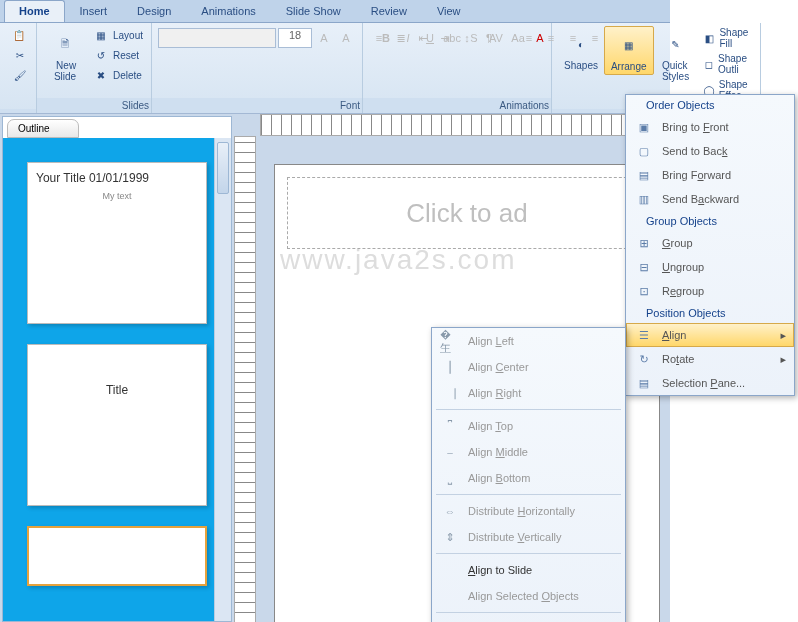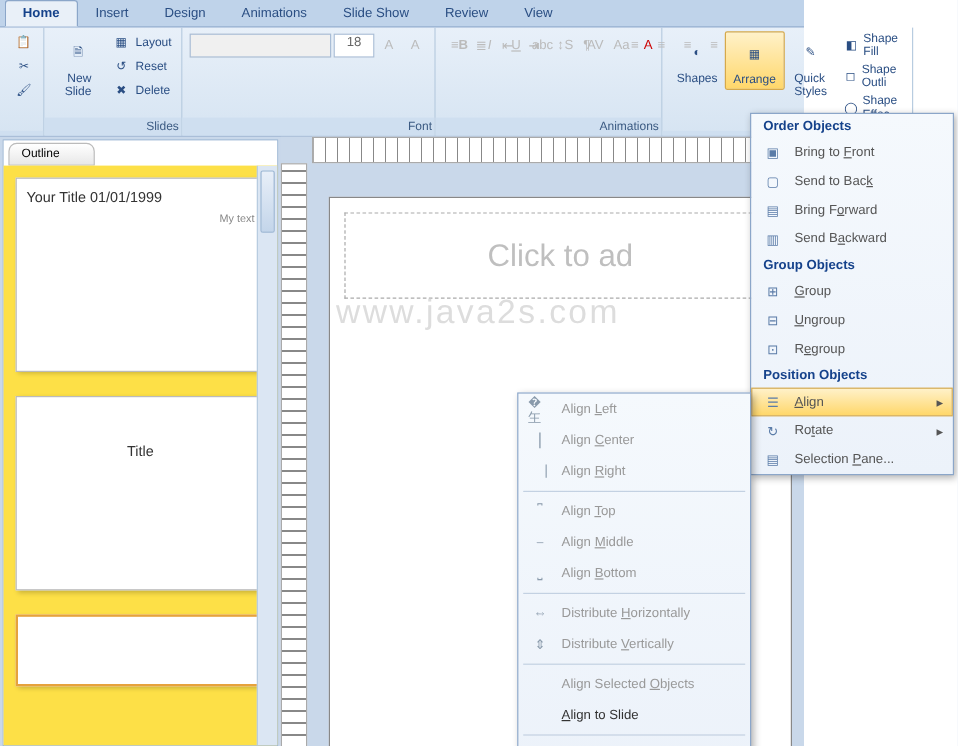--- a/index.html
+++ b/index.html
@@ -20,38 +20,38 @@
 .smallbtn .ic{width:16px;height:16px;display:inline-flex;align-items:center;justify-content:center}
 .font-group{display:flex;flex-direction:row;gap:20px;padding-top:2px}
 .font-row{display:flex;gap:2px;align-items:center}
 .font-combo{width:110px;height:18px;background:#f0f0f0;border:1px solid #a9bdd6;display:flex;align-items:center;padding:0 3px;color:#888;font-size:11px}
 .size-combo{width:32px;height:18px;background:#fff;border:1px solid #a9bdd6;text-align:center;color:#666}
 .tbtn{width:18px;height:18px;display:flex;align-items:center;justify-content:center;border:1px solid transparent;color:#555;font-size:11px;cursor:pointer}
 .tbtn.dis{color:#bbb}
 .workspace{display:flex;height:510px;background:#c9d8ea}
 .outline-pane{width:228px;background:#fff;border:1px solid #9db7d4;margin:2px;display:flex;flex-direction:column}
 .outline-tab{background:linear-gradient(#fff,#e8e8e8);border-bottom:1px solid #ccc;padding:3px 10px;font-size:10px;width:50px;border-radius:7px 7px 0 0;border:1px solid #bbb;margin:2px 0 0 4px}
-.outline-body{flex:1;overflow:auto;padding:10px;background:#fde047;position:relative}
+.outline-body{flex:1;overflow:auto;padding:24px;background:#0ea5e9;position:relative}
 .slide-thumb{background:#fff;border:1px solid #bbb;margin:0 0 20px 0;padding:8px;height:144px;box-shadow:2px 2px 4px rgba(0,0,0,.2)}
 .slide-thumb .tt{font-size:12px;color:#333;margin-bottom:6px}
-.slide-thumb .st{font-size:9px;color:#888;text-align:right}
+.slide-thumb .st{font-size:9px;color:#888;text-align:center}
 .slide-thumb.t2{height:144px}
 .slide-thumb.t2 .tt{text-align:center;margin-top:30px}
 .slide-thumb.t3{height:40px;border:2px solid #e6a23c;margin-top:10px}
 .editor{flex:1;position:relative;background:#c9d8ea}
 .ruler-h{position:absolute;top:0;left:26px;right:0;height:20px;background:#fff;border:1px solid #aaa;font-size:8px;overflow:hidden}
 .ruler-h::before{content:"";position:absolute;inset:0;background:repeating-linear-gradient(90deg,#888 0,#888 1px,transparent 1px,transparent 10px)}
 .ruler-v{position:absolute;top:22px;left:0;width:20px;bottom:0;background:#fff;border:1px solid #aaa}
 .ruler-v::before{content:"";position:absolute;inset:0;background:repeating-linear-gradient(0deg,#888 0,#888 1px,transparent 1px,transparent 10px)}
 .canvas{position:absolute;top:50px;left:40px;right:10px;height:500px;background:#fff;border:1px solid #888}
 .ph{position:absolute;border:1px dashed #aaa}
 .ph1{top:12px;left:12px;right:12px;height:70px;display:flex;align-items:center;justify-content:center;color:#bfbfbf;font-size:26px}
 .watermark{position:absolute;top:244px;left:280px;color:#ddd;font-size:28px;letter-spacing:2px;pointer-events:none}
 .dropdown{position:absolute;top:94px;left:625px;width:168px;background:linear-gradient(#f5f9fd,#ecf2fa);border:1px solid #8ba6c9;box-shadow:2px 2px 6px rgba(0,0,0,.3);z-index:10}
-.dd-head{font-weight:bold;color:#15428b;padding:4px 10px;font-size:11px}
+.dd-head{font-weight:normal;color:#15428b;padding:4px 20px;font-size:11px}
 .dd-item{display:flex;align-items:center;gap:8px;padding:4px 8px 4px 8px;color:#555;font-size:11px;cursor:pointer}
 .dd-item .ic{width:20px;height:16px;display:inline-flex;align-items:center;justify-content:center;color:#5b7ca8}
 .dd-item.hl{background:linear-gradient(#fff1c9,#ffd76a);border:1px solid #d6a94a;margin:0;padding:3px 7px}
 .dd-item .arrow{margin-left:auto;color:#555}
 .submenu{position:absolute;top:327px;left:431px;width:193px;background:linear-gradient(#f5f9fd,#ecf2fa);border:1px solid #8ba6c9;box-shadow:2px 2px 6px rgba(0,0,0,.3);z-index:11}
 .sm-item{display:flex;align-items:center;gap:8px;padding:5px 8px;font-size:11px;color:#999;cursor:pointer}
 .sm-item.en{color:#333}
 .sm-item .ic{width:20px;height:16px;display:inline-flex;align-items:center;justify-content:center;color:#89a}
 .sm-sep{height:1px;background:#c3d1e2;margin:3px 4px}
 u.acc{text-decoration:underline}
@@ -310,28 +310,28 @@
     <div class="sm-sep"></div>
     <div class="sm-item">
         <span class="ic">⇔</span>
         <span>Distribute <u class="acc">H</u>orizontally</span>
       </div>
     <div class="sm-item">
         <span class="ic">⇕</span>
         <span>Distribute <u class="acc">V</u>ertically</span>
       </div>
     <div class="sm-sep"></div>
-    <div class="sm-item">
-        <span class="ic"></span>
-        <span>Align Selected <u class="acc">O</u>bjects</span>
-      </div>
     <div class="sm-item en">
         <span class="ic"></span>
         <span><u class="acc">A</u>lign to Slide</span>
       </div>
+    <div class="sm-item">
+        <span class="ic"></span>
+        <span>Align Selected <u class="acc">O</u>bjects</span>
+      </div>
     <div class="sm-sep"></div>
     <div class="sm-item en">
         <span class="ic"></span>
       </div>
 
   </div>
 
 </div>
 
 </body></html>

